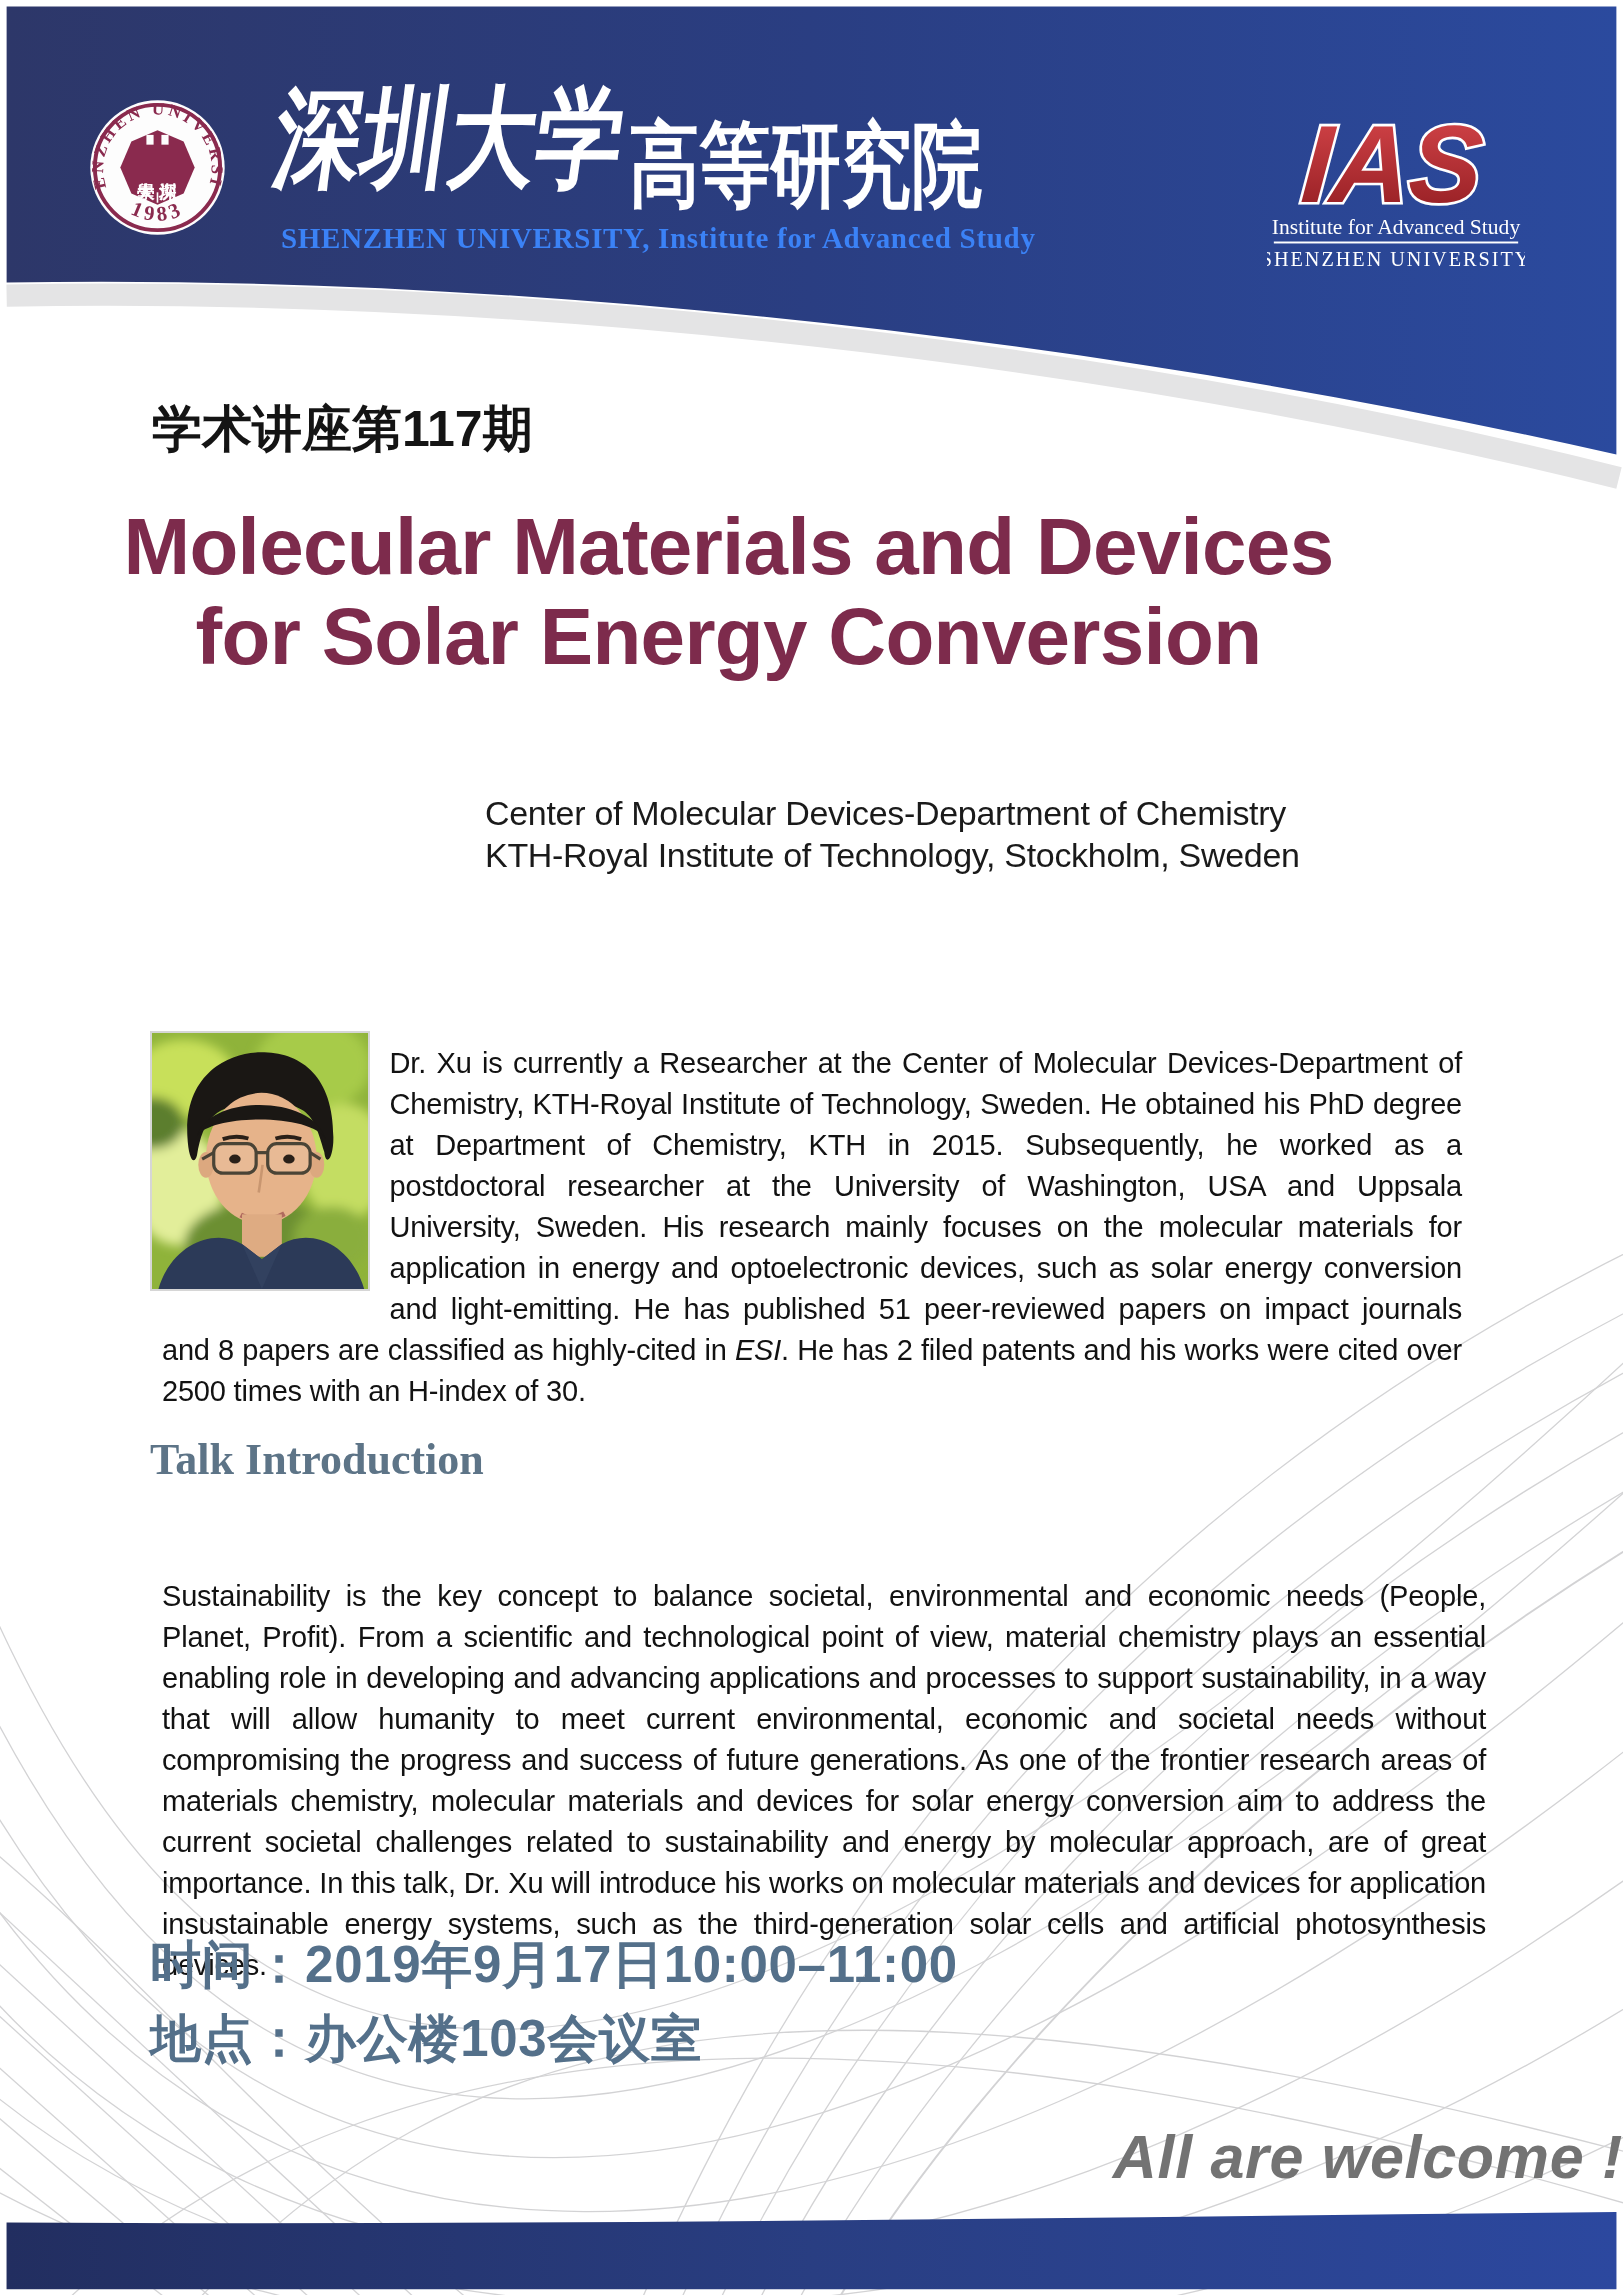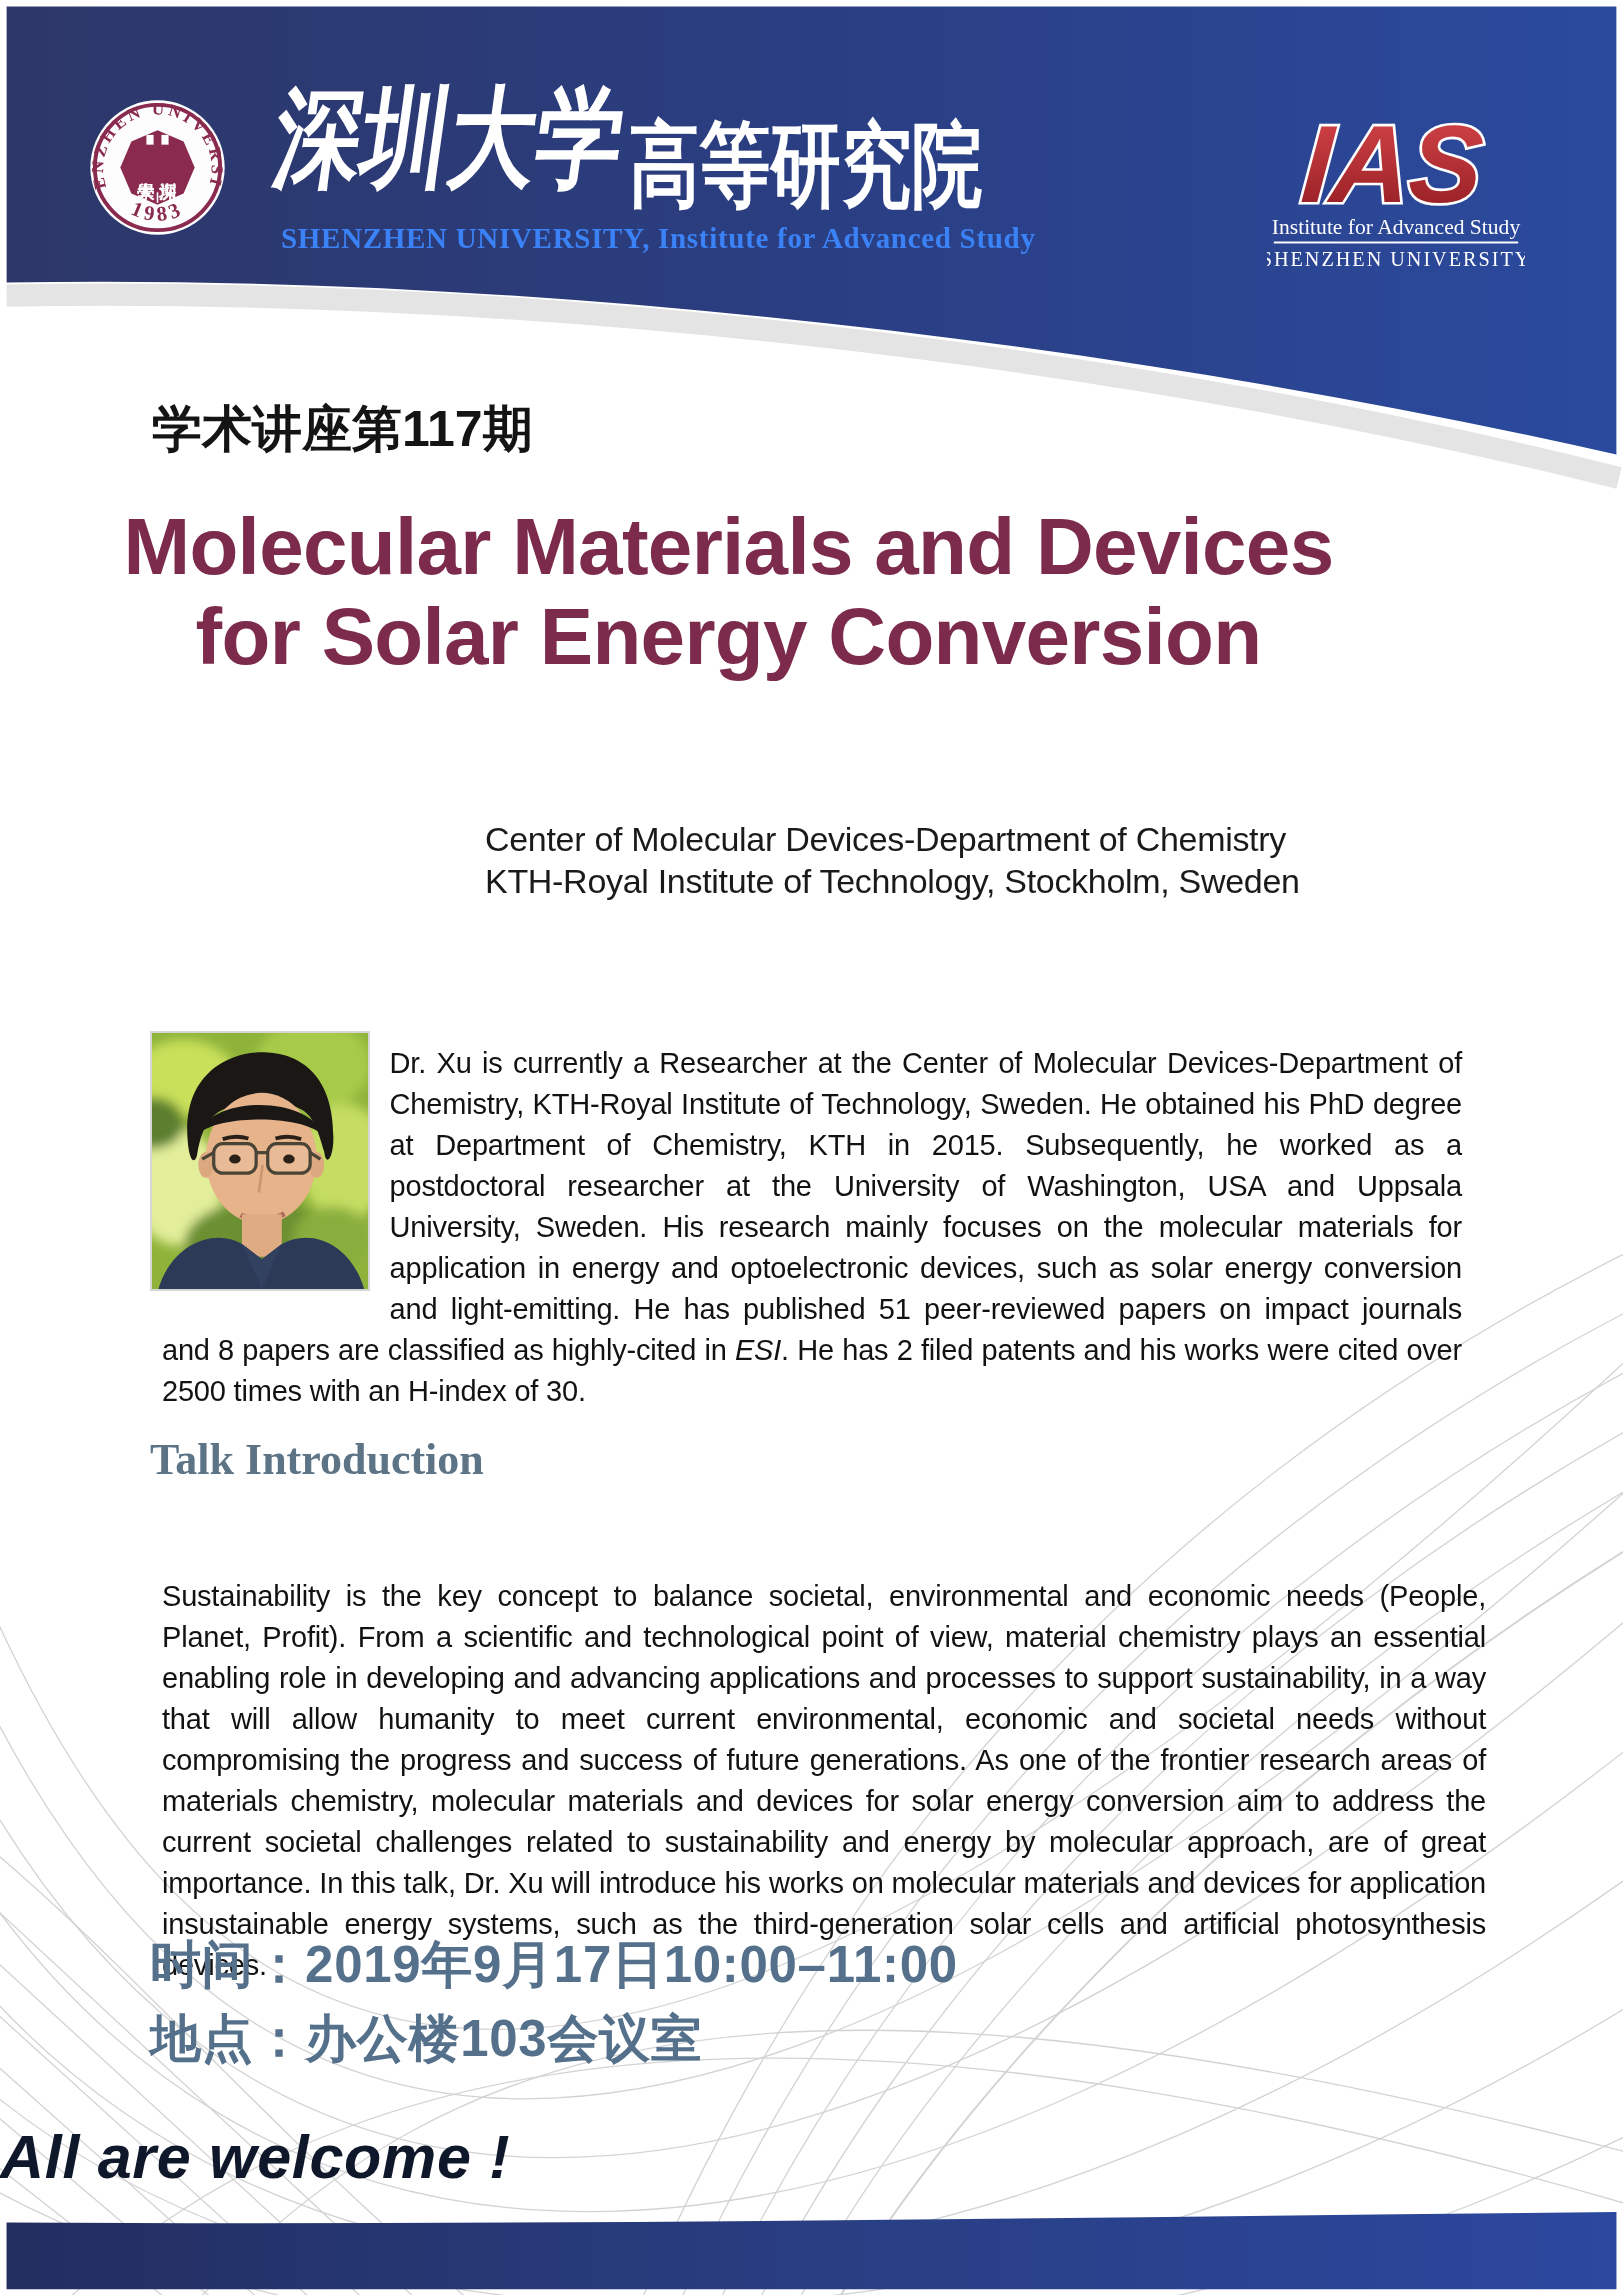--- a/index.html
+++ b/index.html
@@ -40,21 +40,21 @@
   .spk-row{
     position:absolute; left:252px; top:738px; z-index:4;
     display:flex; align-items:baseline; gap:41px; white-space:nowrap;
   }
   .spk-label{
     font-family:"Liberation Serif", serif; font-weight:bold; font-size:58px;
     color:#5d7487;
   }
   .spk-name{ font-size:68px; font-weight:bold; color:#5d7487; letter-spacing:0.7px;}
   .spk-aff{
-    position:absolute; left:485px; top:818px; z-index:4; color:#1a1a1a;
+    position:absolute; left:485px; top:792px; z-index:4; color:#1a1a1a;
     font-size:34px; line-height:42px; letter-spacing:-0.3px; white-space:nowrap;
   }
   .sec-head{
     position:absolute; left:150px; z-index:4; color:#5d7487;
     font-family:"Liberation Serif", serif; font-weight:bold; font-size:44px;
     white-space:nowrap;
   }
   .about-head{top:950px;}
   .talk-head{top:1434px;}
   .about-body{position:absolute; left:150px; top:1031px; width:1324px; z-index:4;}
@@ -67,21 +67,21 @@
     text-align:justify; letter-spacing:-0.2px;
   }
   .talk-body-p{position:absolute; left:150px; top:1564px; width:1324px; z-index:4;}
   .time-line{
     position:absolute; left:150px; z-index:4; color:#54708a; font-weight:bold;
     font-size:51px; white-space:nowrap; letter-spacing:0.7px;
   }
   .t1{top:1931px;} .t2{top:2005px;}
   .welcome{
     position:absolute; left:0; top:2122px; width:1623px; z-index:4;
-    text-align:left; color:#0f172a; font-weight:bold; font-style:italic;
+    text-align:right; color:#737373; font-weight:bold; font-style:italic;
     font-size:61px; letter-spacing:0.7px;
   }
   .band-svg{position:absolute; left:0; top:2204px; width:1623px; height:92px; z-index:3;}
 </style>
 </head>
 <body>
 
 <div class="poster">
 
   <svg class="bg-pattern" viewBox="0 0 2482 3510" fill="none" stroke="#c8c8ca" stroke-width="2" opacity="0.8">

